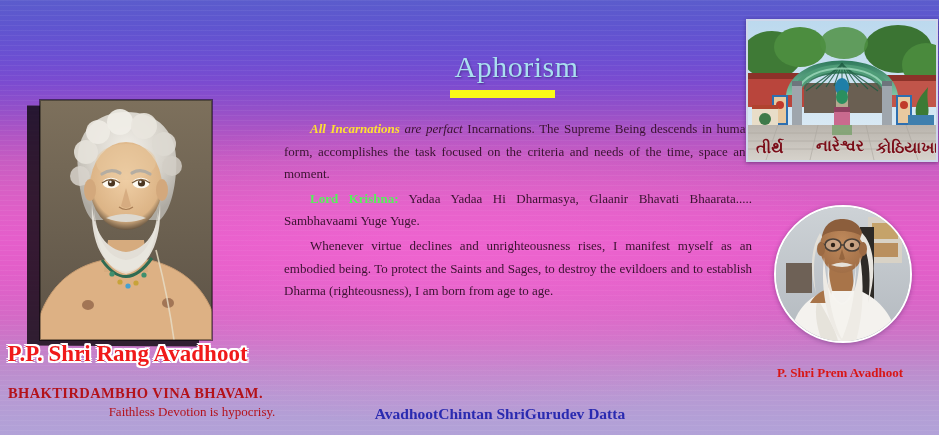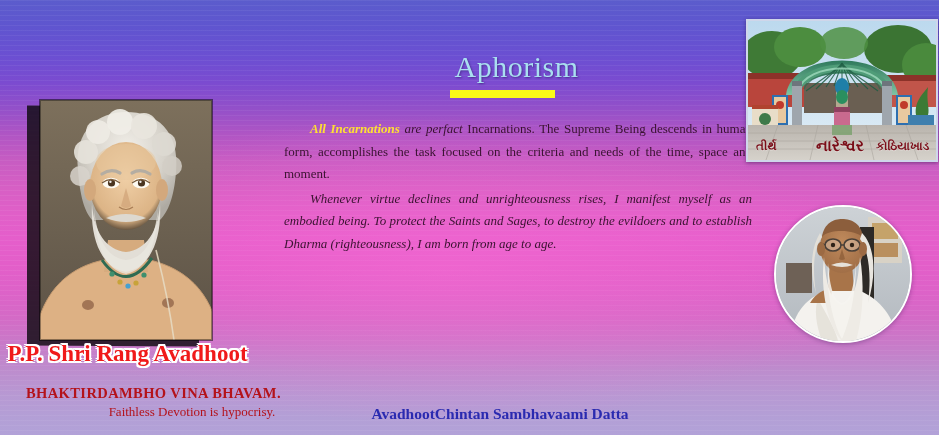--- a/index.html
+++ b/index.html
@@ -59,21 +59,21 @@
     background:#fbfb18;
   }
 
   
   #body-text{
     position:absolute;left:284px;top:118px;width:468px;
     color:#3a1230;font-size:13px;line-height:22.6px;
     text-align:justify;
   }
   #body-text p{margin:0 0 2px 0;text-indent:26px;}
-  #body-text p:last-child{margin-bottom:16px;font-style:italic;}
+  #body-text p:last-child{margin-bottom:16px;}
   .hl-yellow{color:#ffe033;font-style:italic;font-weight:bold;}
   .it-dark{font-style:italic;}
   .hl-green{color:#55f25a;font-weight:bold;}
 
   
   #left-portrait-wrap{
     position:absolute;left:40px;top:100px;width:172px;height:240px;
   }
   #left-portrait-shadow{
     position:absolute;left:-13px;top:6px;width:172px;height:240px;
@@ -93,21 +93,21 @@
     font-size:23px;font-weight:bold;color:#f01a1a;
     text-shadow:
       -1.6px -1.6px 0 #fff, 1.6px -1.6px 0 #fff,
       -1.6px  1.6px 0 #fff, 1.6px  1.6px 0 #fff,
        0 -1.8px 0 #fff, 0 1.8px 0 #fff,
       -1.8px 0 0 #fff, 1.8px 0 0 #fff;
   }
 
   #motto-sanskrit{
     position:absolute;left:8px;top:385px;width:320px;
-    font-size:14.5px;font-weight:bold;color:#b4121a;letter-spacing:.4px;margin-left:18px;
+    font-size:14.5px;font-weight:bold;color:#b4121a;letter-spacing:.4px;
   }
   #motto-english{
     position:absolute;left:22px;top:404px;width:340px;
     font-size:13px;color:#b4121a;text-align:center;
   }
 
   #footer{
     position:absolute;left:330px;top:405px;width:340px;text-align:center;
     font-size:15.5px;font-weight:bold;color:#2a2ab0;
   }
@@ -116,21 +116,21 @@
   #temple-photo{
     position:absolute;left:746px;top:19px;width:188px;height:139px;
     border:2px solid #cfd6ea;overflow:hidden;
     box-shadow:0 1px 4px rgba(30,10,60,.45);
     background:#8ab7d8;
   }
   .temple-svg{display:block;width:100%;height:100%;}
   .guj-label{
     position:absolute;font-weight:bold;color:#7a0d18;
     text-shadow:0 1px 0 rgba(255,255,255,.35);
-    font-size:12px;white-space:nowrap;
+    font-size:16px;white-space:nowrap;
   }
   #guj-1{left:8px;top:118px;}
   #guj-2{left:68px;top:116px;font-size:16px;}
   #guj-3{left:128px;top:118px;}
 
   
   #prem-photo{
     position:absolute;left:774px;top:205px;width:134px;height:134px;
     border-radius:50%;overflow:hidden;
     border:2px solid #ffffff;
@@ -149,20 +149,23 @@
 <div id="stage">
   <div id="streaks"></div>
   <div id="wash"></div>
 
   <div id="title">Aphorism</div>
   <div id="title-underline"></div>
 
   <div id="body-text">
     <p>
       <span class="hl-yellow">All Incarnations</span><span class="it-dark"> are perfact</span><span> Incarnations. The Supreme Being descends in human form, accomplishes the task focused on the criteria and needs of the time, space and moment.</span>
+    </p>
+    <p>
+      <span class="hl-green">Lord Krishna:</span><span> Yadaa Yadaa Hi Dharmasya, Glaanir Bhavati Bhaarata..... Sambhavaami Yuge Yuge.</span>
     </p>
     <p>Whenever virtue declines and unrighteousness rises, I manifest myself as an embodied being. To protect the Saints and Sages, to destroy the evildoers and to establish Dharma (righteousness), I am born from age to age.</p>
   </div>
 
   <div id="left-portrait-wrap">
     <div id="left-portrait-shadow"></div>
     <div id="left-portrait">
       <svg class="sadhu-svg" viewBox="0 0 172 240" preserveAspectRatio="xMidYMid slice">
         <defs>
           <linearGradient id="bgSadhu" x1="0" y1="0" x2="0" y2="1">
@@ -240,21 +243,21 @@
         <rect width="172" height="240" fill="none" stroke="rgba(0,0,0,.35)" stroke-width="2"></rect>
       </svg>
     </div>
   </div>
 
   <div id="left-caption">P.P. Shri Rang Avadhoot</div>
 
   <div id="motto-sanskrit">BHAKTIRDAMBHO  VINA  BHAVAM.</div>
   <div id="motto-english">Faithless Devotion is hypocrisy.</div>
 
-  <div id="footer">AvadhootChintan Sambhavaami Datta</div>
+  <div id="footer">AvadhootChintan ShriGurudev Datta</div>
 
   <div id="temple-photo">
     <svg class="temple-svg" viewBox="0 0 188 139" preserveAspectRatio="xMidYMid slice">
       <defs>
         <linearGradient id="skyT" x1="0" y1="0" x2="0" y2="1">
           <stop offset="0%" stop-color="#bcd9ee"></stop>
           <stop offset="100%" stop-color="#e2eef6"></stop>
         </linearGradient>
         <linearGradient id="fanG" x1="0" y1="0" x2="0" y2="1">
           <stop offset="0%" stop-color="#2f7a5c"></stop>
@@ -392,13 +395,14 @@
 
       <path d="M55 58 Q 66 53 77 58 Q 66 62 55 58 Z" fill="#e6e2da"></path>
 
       <path d="M48 50 C 44 84 52 120 66 134 L80 134 C 88 106 88 74 84 50 C 82 76 78 94 66 98 C 54 94 50 76 48 50 Z" fill="#eeebe5"></path>
       <path d="M52 56 C 50 88 58 118 66 132 C 74 114 80 86 80 56 C 78 82 74 94 66 96 C 58 94 54 82 52 56 Z" fill="#f6f4f0" opacity=".85"></path>
 
       <ellipse cx="45" cy="42" rx="4" ry="7" fill="#9c6a43"></ellipse>
       <ellipse cx="87" cy="42" rx="4" ry="7" fill="#9c6a43"></ellipse>
     </svg>
   </div>
+  <div id="prem-caption">P. Shri Prem Avadhoot</div>
 </div>
 
 </body></html>

